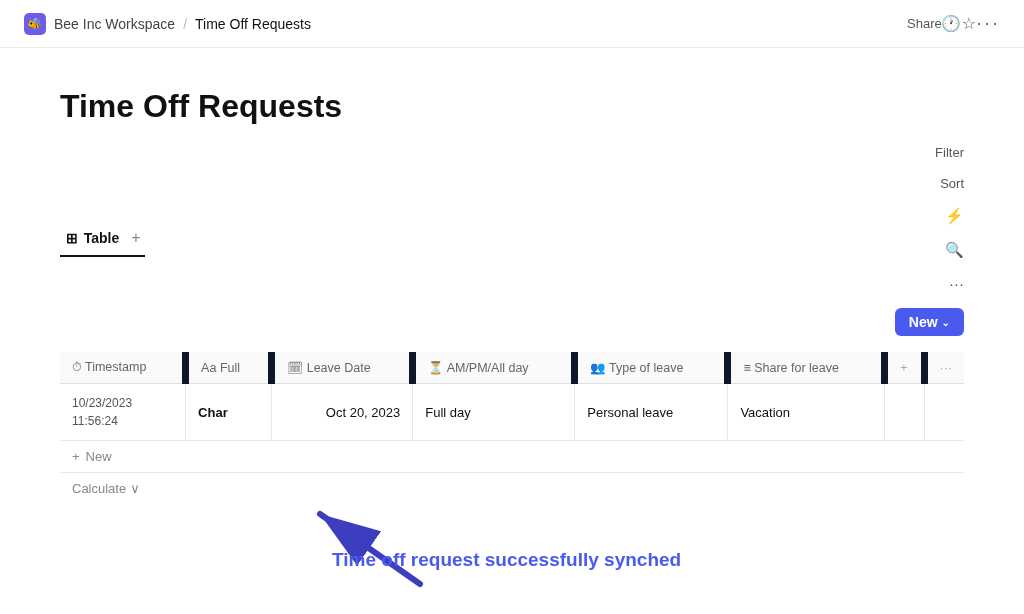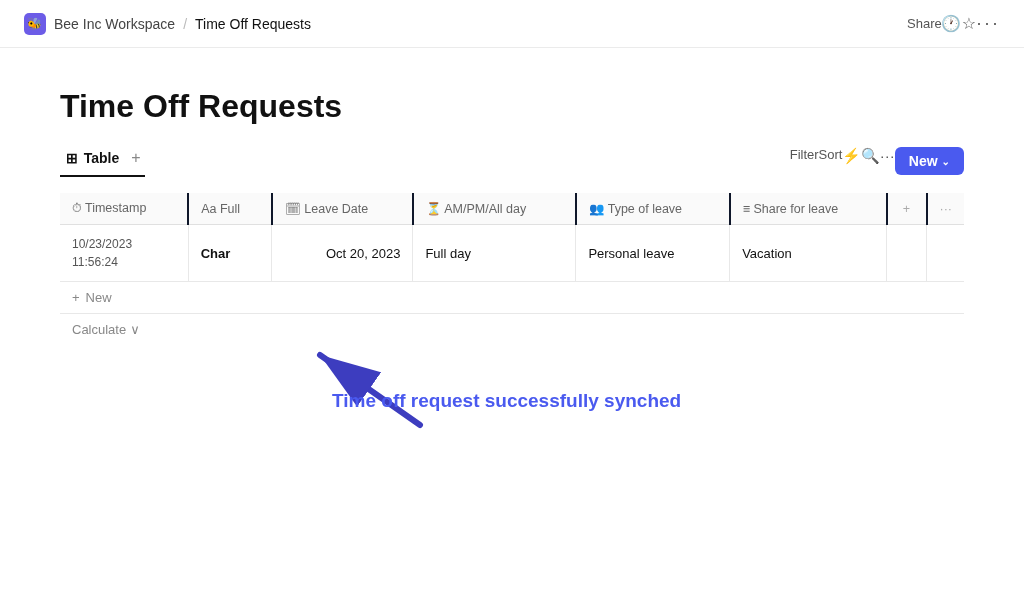--- a/index.html
+++ b/index.html
@@ -69,21 +69,21 @@
       font-size: 13px;
     }
     thead tr {
       background: #fafafa;
     }
     th {
       padding: 8px 12px;
       text-align: left;
       font-weight: 500;
       color: #666;
-      border-right: 2px solid #0f172a;
+      border-right: 7px solid #0f172a;
       border-bottom: 1px solid #e0e0e0;
       white-space: nowrap;
       font-size: 12.5px;
     }
     th:last-child {
       border-right: none;
     }
     td {
       padding: 10px 12px;
       border-right: 1px solid #e8e8e8;
@@ -173,24 +173,25 @@
     }
     .tab-row {
       display: flex;
       align-items: center;
       gap: 2px;
       border-bottom: 2px solid #111;
       padding-bottom: 4px;
     }
     .right-controls {
       display: flex;
-      align-items: flex-start;
-      gap: 0;
+      align-items: flex-end;
+      gap: 16px;
       font-size: 13px;
       color: #555;
+      flex-direction: column;
     }
     .ctrl-label { cursor: pointer; }
     .ctrl-icon { cursor: pointer; font-size: 15px; }
   </style>
 </head>
 <body>
 
 <div class="topbar-row">
   <div class="breadcrumb-left">
     <div class="workspace-icon">🐝</div>

